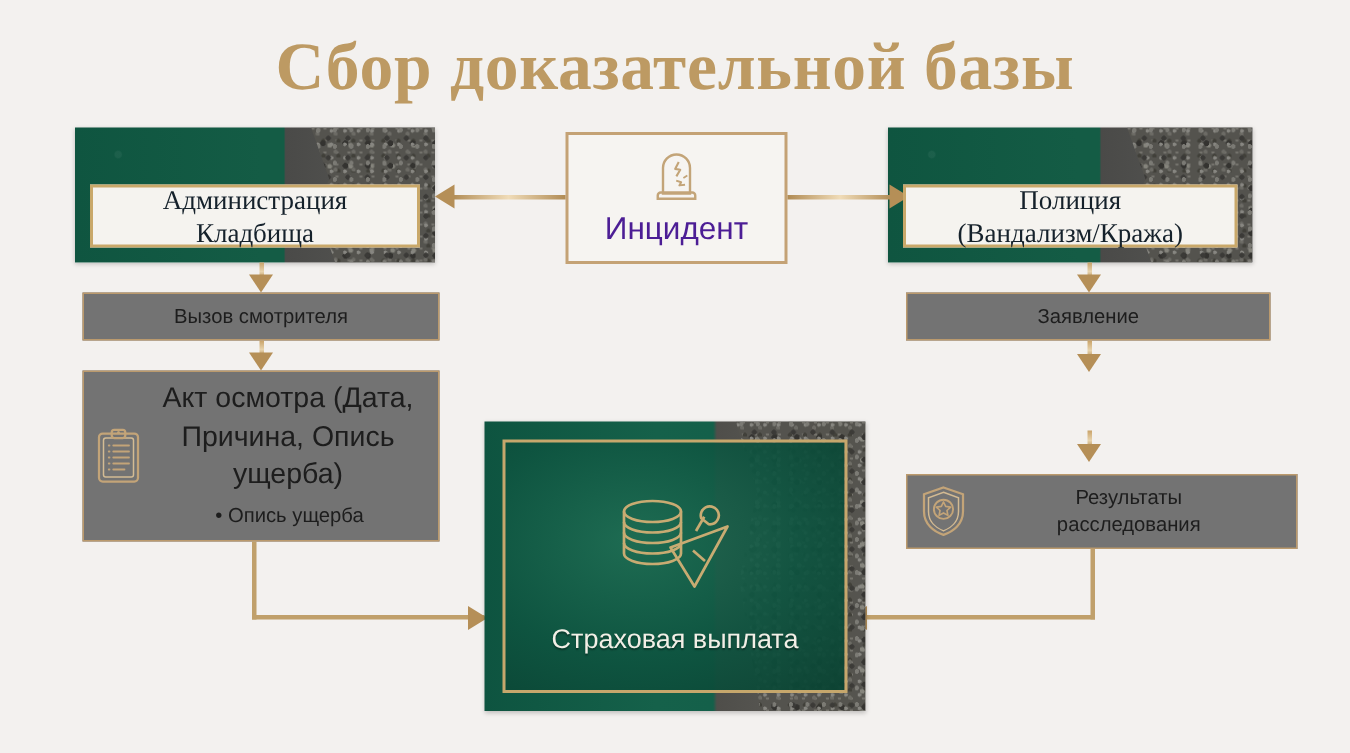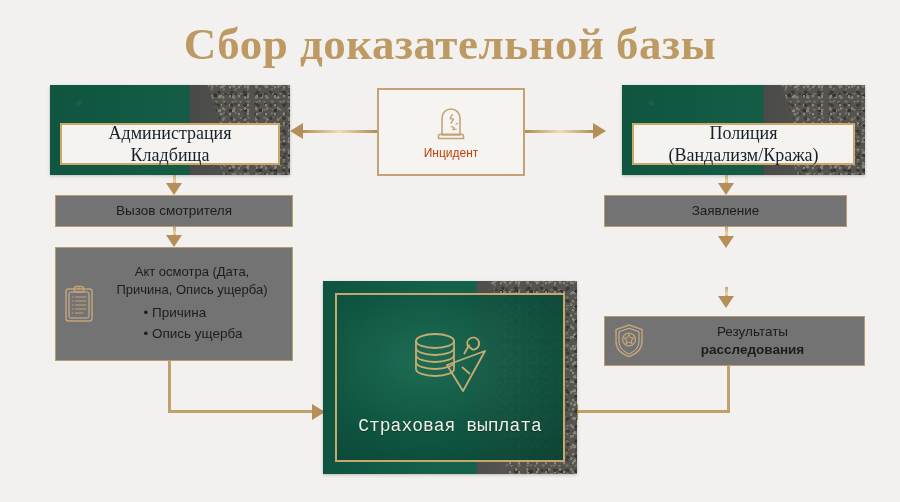--- a/index.html
+++ b/index.html
@@ -71,30 +71,30 @@
   }
 
   
   #incident-box{
     left:377px;top:88px;width:148px;height:88px;
     flex-direction:column;gap:3px;
     border:2px solid #c4a275;
     background:#f6f4f1;
     font-size:16px;
   }
-  #incident-box .lbl{color:#c2410c;font-size:12px;}
+  #incident-box .lbl{color:#4c1d95;font-size:21px;}
 
   
   #act-box{
     left:55px;top:247px;width:238px;height:114px;
     flex-direction:row;align-items:center;justify-content:flex-start;
     padding:0 8px 0 6px;gap:4px;
   }
   #act-box .act-body{flex:1;text-align:center;}
-  #act-box .act-head{font-size:13px;line-height:1.32;color:#1d1d1d;}
+  #act-box .act-head{font-size:19px;line-height:1.32;color:#1d1d1d;}
   #act-box ul{
     list-style:none;margin:5px 0 0 0;padding:0;text-align:left;
     display:inline-block;
   }
   #act-box li{font-size:13.5px;line-height:1.55;color:#1d1d1d;padding-left:2px;}
   #act-box li::before{content:"• ";color:#1d1d1d;}
 
   #result-box{
     left:604px;top:316px;width:261px;height:50px;
     flex-direction:row;justify-content:flex-start;padding-left:8px;gap:6px;
@@ -112,21 +112,21 @@
     width:46%;
   }
   #payout-plaque .inner-frame{
     position:absolute;inset:12px;border:2px solid #c6a76c;z-index:2;
     display:flex;flex-direction:column;align-items:center;justify-content:flex-end;
     padding-bottom:22px;box-sizing:border-box;
     background:radial-gradient(ellipse at 38% 40%, rgba(32,110,84,.85) 0%, rgba(14,84,64,.92) 55%, rgba(10,66,50,.95) 100%);
   }
   #payout-plaque .payout-icon{position:absolute;top:26px;left:50%;transform:translateX(-50%);}
   #payout-plaque .payout-text{
-    font-family:Liberation Mono, monospace;
+    font-family:Liberation Sans, sans-serif;
     color:#f2efe6;font-size:18px;line-height:1.3;text-align:center;
     text-shadow:0 1px 1px rgba(0,0,0,.35);
   }
 
   
   .arrow{position:absolute;}
   .h-shaft{
     position:absolute;height:3px;
     background:linear-gradient(90deg,#b08b54 0%,#f0dcb8 50%,#b08b54 100%);
   }
@@ -148,21 +148,21 @@
   <div class="plaque" id="left-plaque" style="left:50px;top:85px;width:240px;height:90px;">
     <div class="granite"></div>
     <div class="inner">
       <div>
         <div>Администрация</div>
         <div>Кладбища</div>
       </div>
     </div>
   </div>
 
-  <div class="plaque" id="right-plaque" style="left:622px;top:85px;width:243px;height:90px;">
+  <div class="plaque" id="right-plaque" style="left:592px;top:85px;width:243px;height:90px;">
     <div class="granite"></div>
     <div class="inner">
       <div>
         <div>Полиция</div>
         <div>(Вандализм/Кража)</div>
       </div>
     </div>
   </div>
 
   <div class="obox" id="incident-box">
@@ -222,21 +222,20 @@
             <line x1="13.5" y1="29" x2="21" y2="29"></line>
         </g>
       </svg>
     </span>
     <div class="act-body">
       <div class="act-head">
         <div>Акт осмотра (Дата,</div>
         <div>Причина, Опись ущерба)</div>
       </div>
       <ul>
-        <li>Причина</li>
         <li>Опись ущерба</li>
       </ul>
     </div>
   </div>
 
   <div class="arrow" style="left:718px;top:175px;width:16px;height:20px;">
     <div class="vs" style="left:6.5px;top:0;height:11px;"></div>
     <div class="head head-down" style="left:0;top:8px;"></div>
   </div>
 
@@ -259,21 +258,21 @@
     <span style="flex:0 0 auto;line-height:0;">
       <svg width="32" height="36" viewBox="0 0 32 36" aria-hidden="true">
         <path d="M16 2 L29 6.5 V18 c0 8.5 -6.6 13.4 -13 15.6 C9.6 31.4 3 26.5 3 18 V6.5 Z" fill="none" stroke="#c3a478" stroke-width="1.5"></path>
         <path d="M16 5.2 L26 8.8 V18 c0 7 -5.3 11.1 -10 12.9 C11.3 29.1 6 25 6 18 V8.8 Z" fill="none" stroke="#d3ba92" stroke-width="1"></path>
         <circle cx="16" cy="16.5" r="6.4" fill="none" stroke="#c3a478" stroke-width="1.3"></circle>
         <path d="M16 11.6 l1.45 3.02 l3.3 .42 l-2.43 2.28 .62 3.28 L16 18.96 l-2.94 1.64 .62 -3.28 -2.43 -2.28 3.3 -.42 Z" fill="none" stroke="#c3a478" stroke-width="1.1" stroke-linejoin="round"></path>
       </svg>
     </span>
     <span class="res-lbl">
       <span style="display:block;">Результаты</span>
-      <span style="display:block;font-weight:bold;">расследования</span>
+      <span style="display:block;">расследования</span>
     </span>
   </div>
 
   <div class="elbow" style="left:168px;top:361px;width:155px;height:52px;border-width:0 0 3px 3px;border-color:#c0a06b;"></div>
   <div class="head head-right" style="position:absolute;left:312px;top:404px;"></div>
 
   <div class="elbow" style="left:577px;top:366px;width:153px;height:47px;border-width:0 3px 3px 0;border-color:#c0a06b;"></div>
   <div class="head head-left" style="position:absolute;left:565px;top:404px;"></div>
 
   <div class="plaque" id="payout-plaque">

